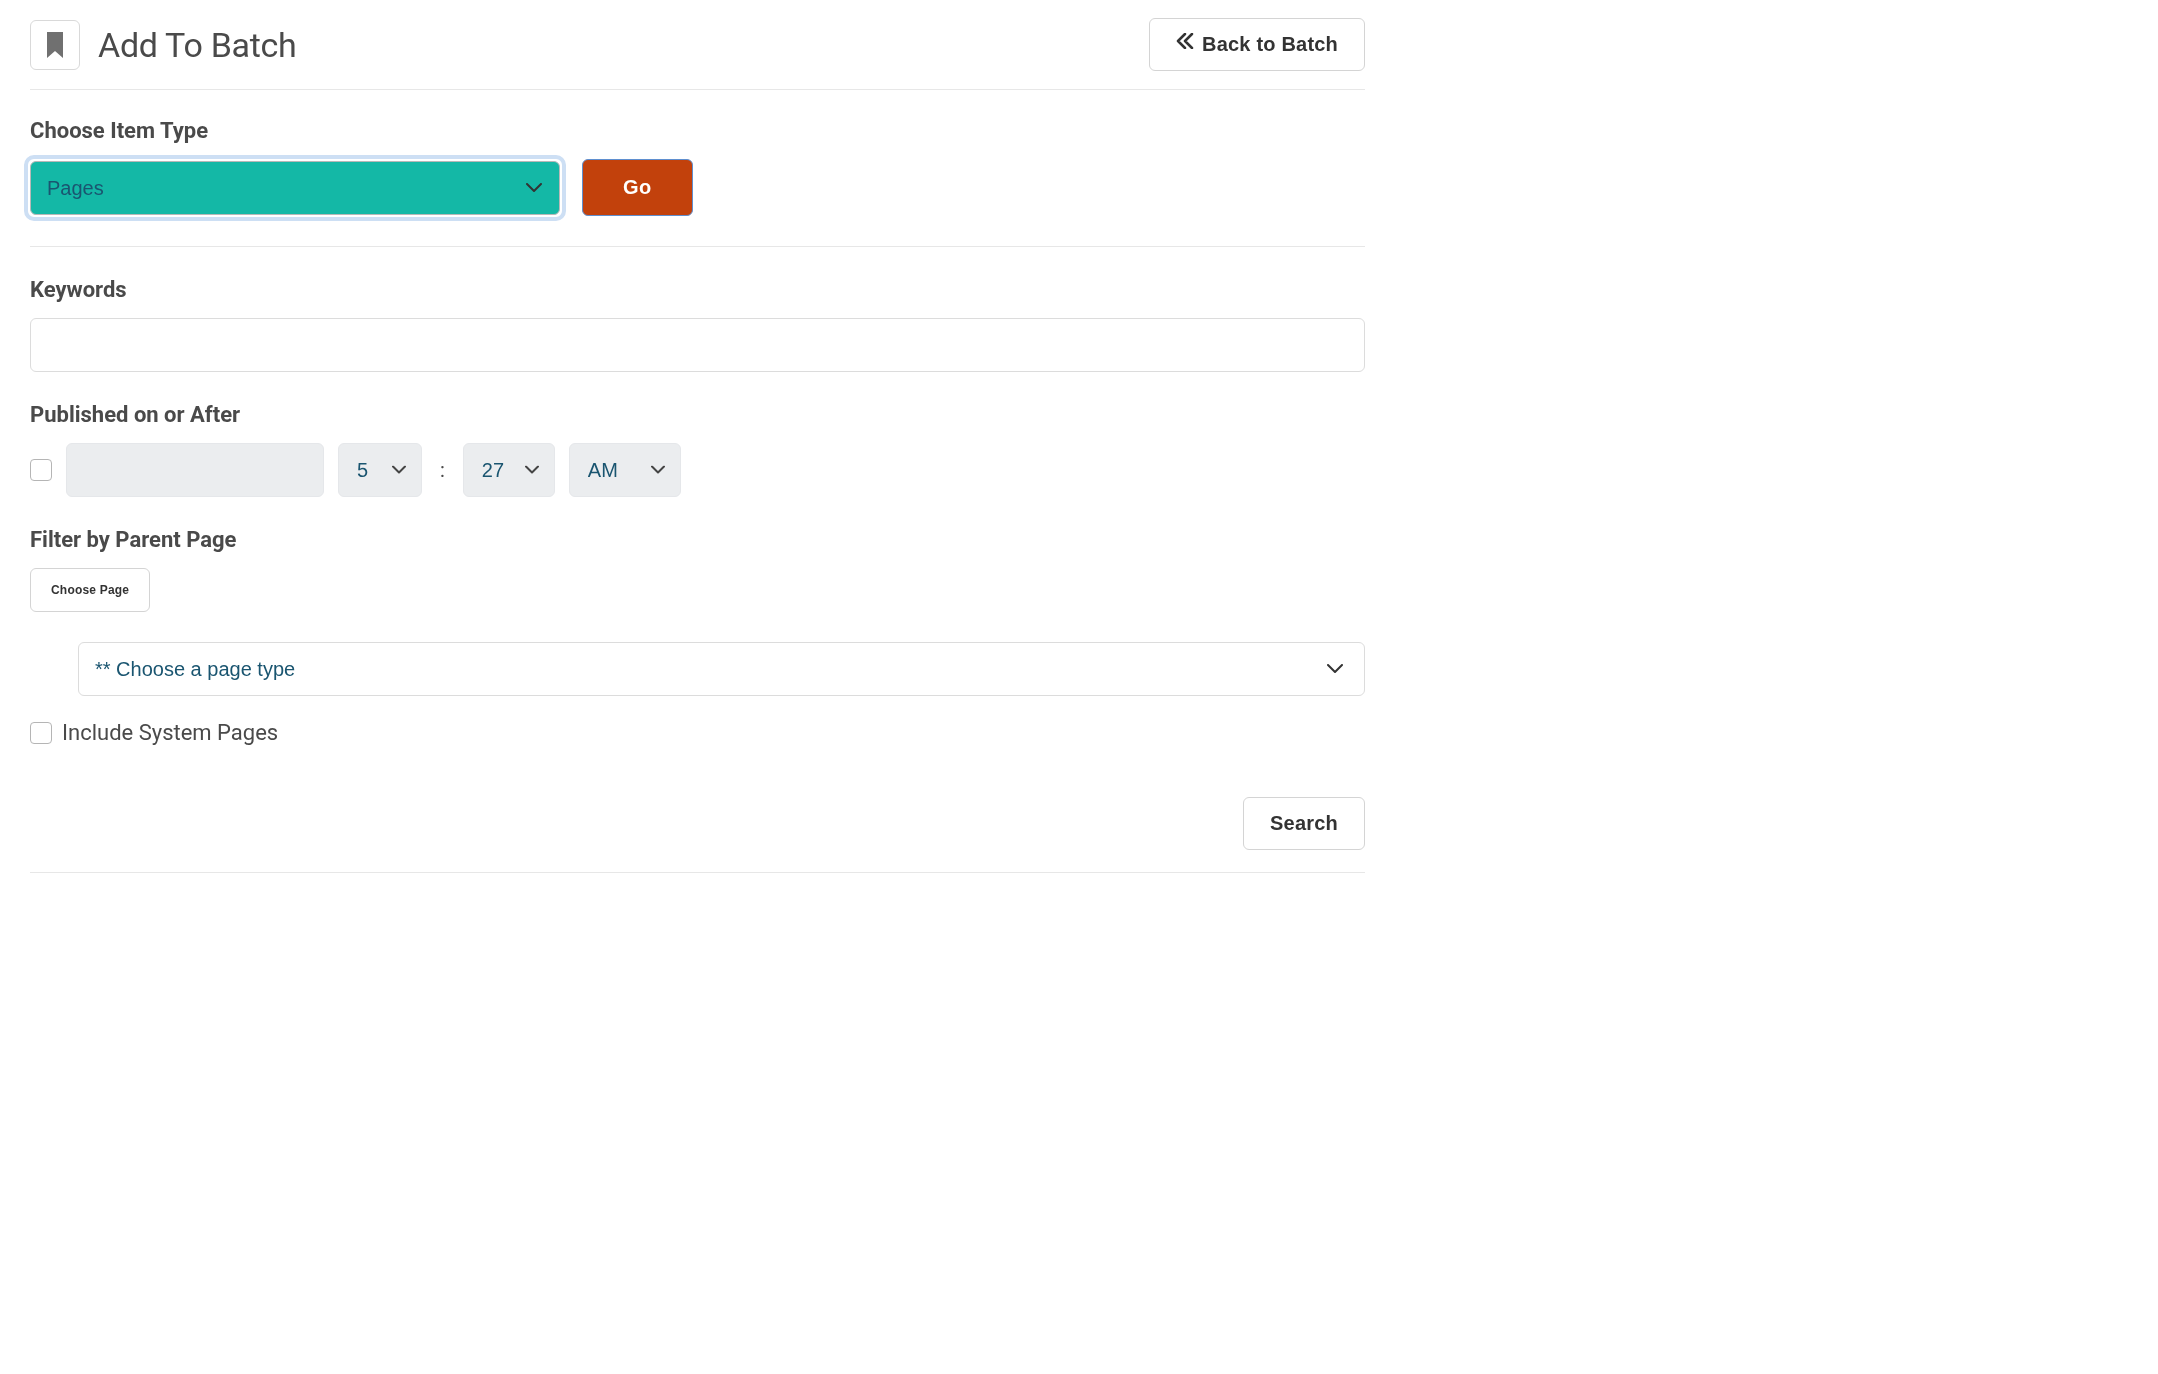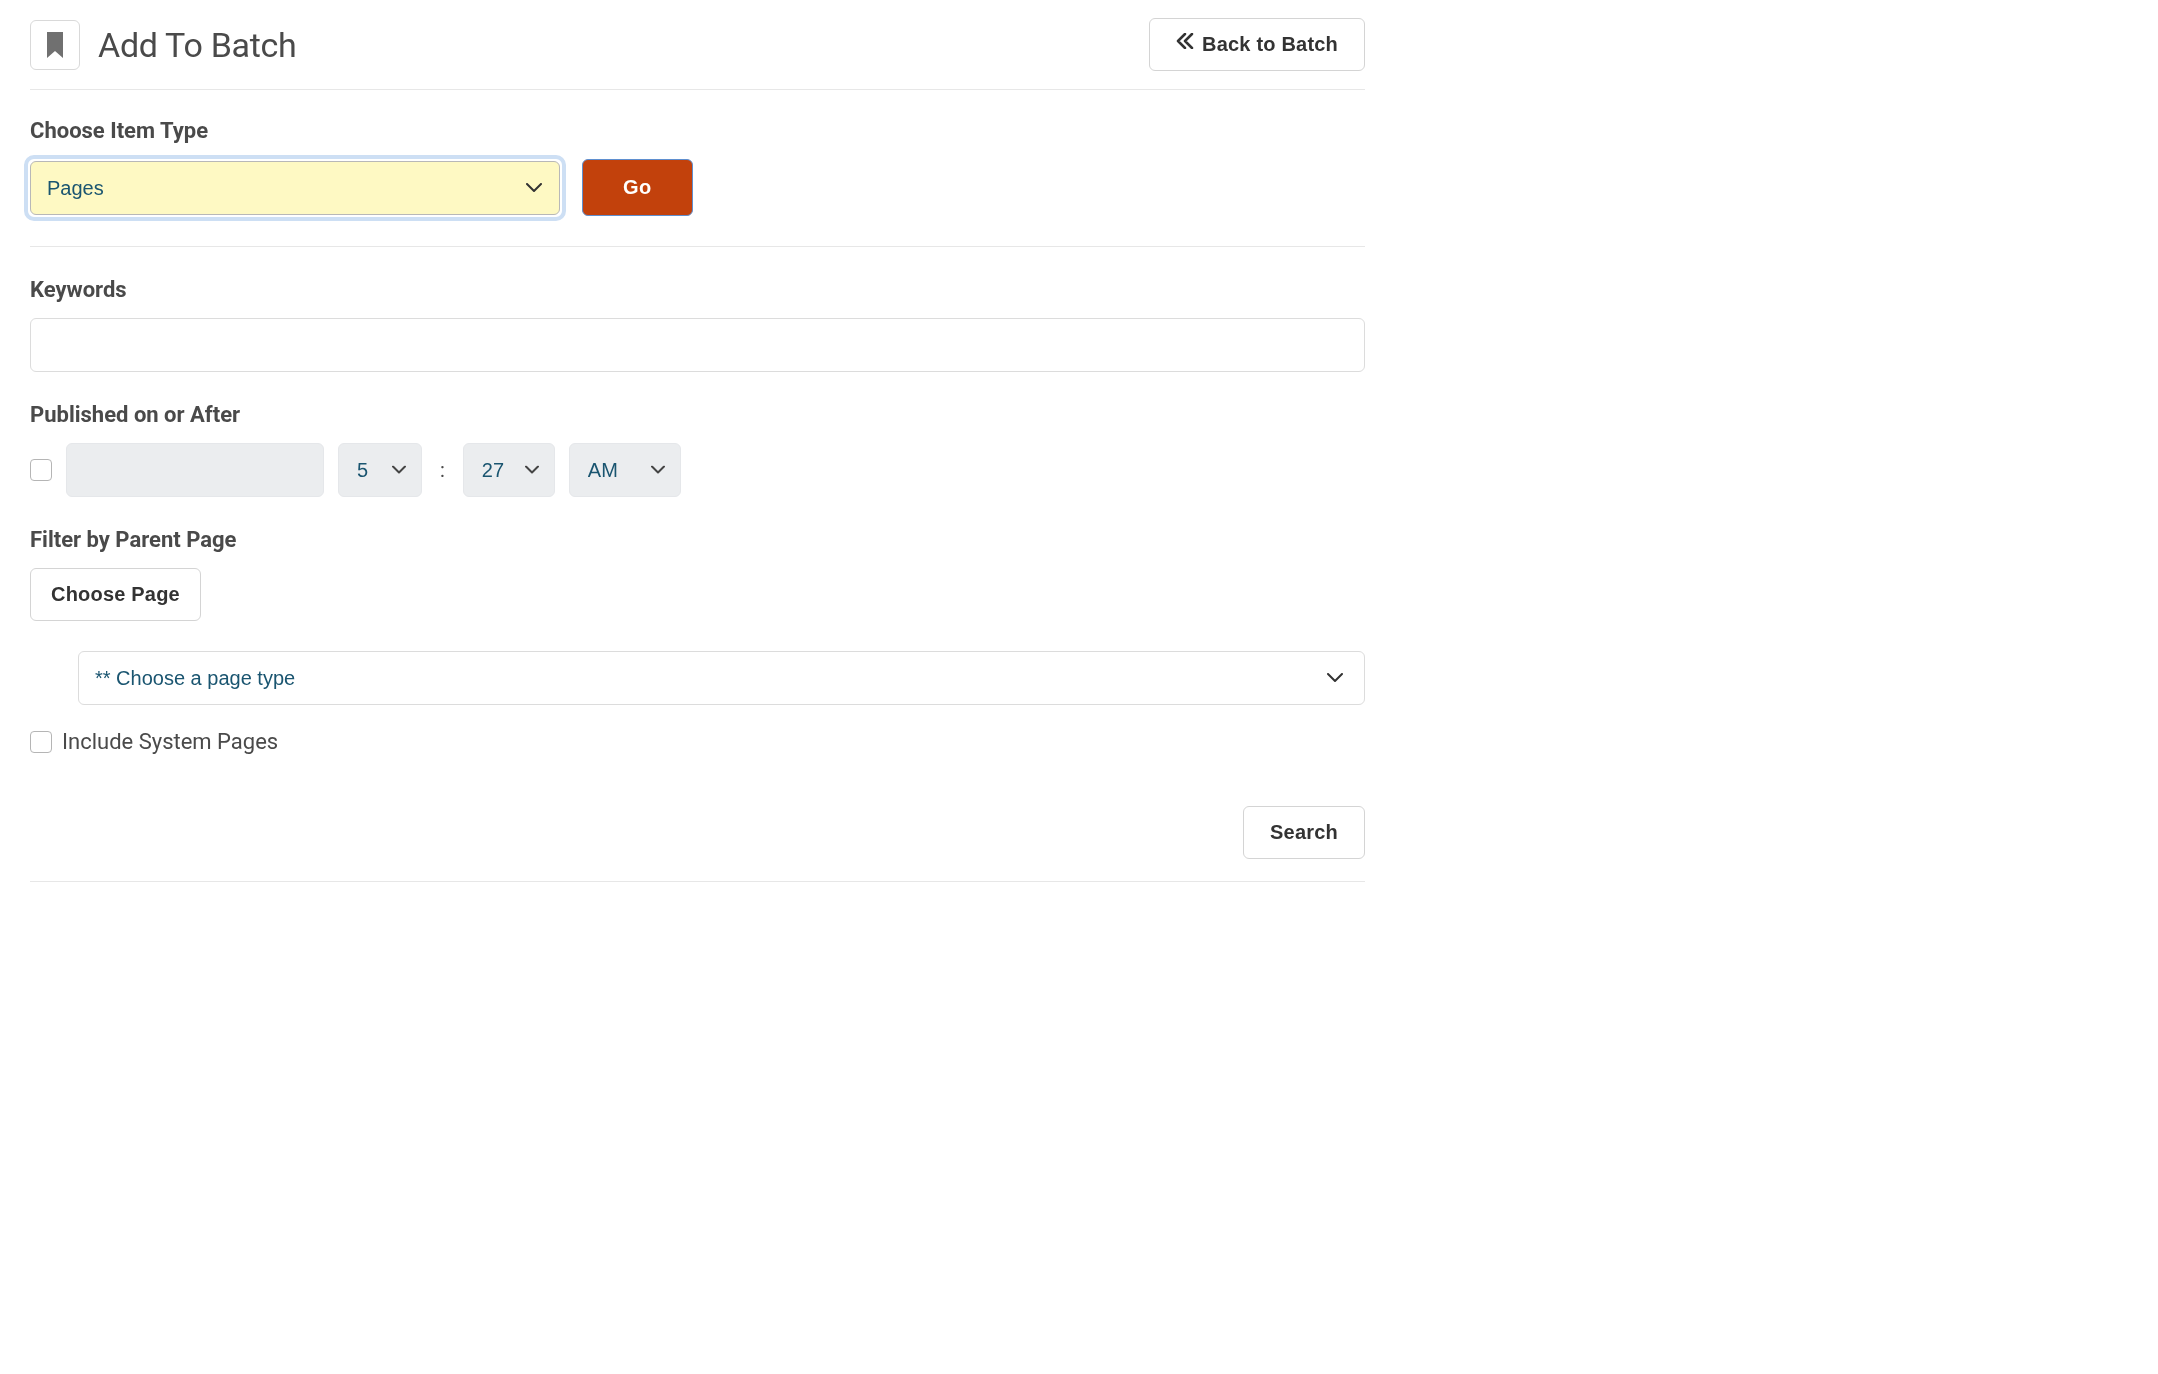--- a/index.html
+++ b/index.html
@@ -77,21 +77,21 @@
       inset: -6px;
       border-radius: 10px;
       border: 4px solid #cddff4;
       pointer-events: none;
     }
     .select-field {
       width: 100%;
       height: 54px;
       border: 1px solid #b8b8b8;
       border-radius: 6px;
-      background: #fef9c3;
+      background: #14b8a6;
       font-size: 20px;
       color: #1a5570;
       padding: 0 48px 0 16px;
       appearance: none; -webkit-appearance: none; -moz-appearance: none;
       cursor: pointer;
     }
     .select-wrap .chev {
       position: absolute;
       right: 18px; top: 50%;
       transform: translateY(-50%);
@@ -136,21 +136,21 @@
       padding: 0 46px 0 18px;
       appearance: none; -webkit-appearance: none; -moz-appearance: none;
       cursor: pointer;
     }
     .grey-select-wrap .chev {
       position: absolute; right: 16px; top: 50%;
       transform: translateY(-50%); color: #555; pointer-events: none;
     }
     .colon { font-size: 20px; color: #4a4a4a; padding: 0 4px; }
 
-    .choose-page-btn { font-size: 20px; padding: 14px 20px; }
+    .choose-page-btn { font-size: 12px; padding: 14px 20px; }
 
     .include-row { display: flex; align-items: center; gap: 10px; margin-top: 24px; }
     .include-label { font-size: 22px; color: #4a4a4a; }
 
     .search-row {
       display: flex;
       justify-content: flex-end;
       padding: 22px 0;
       margin-top: 10px;
       border-bottom: 1px solid #e7e7e7;

